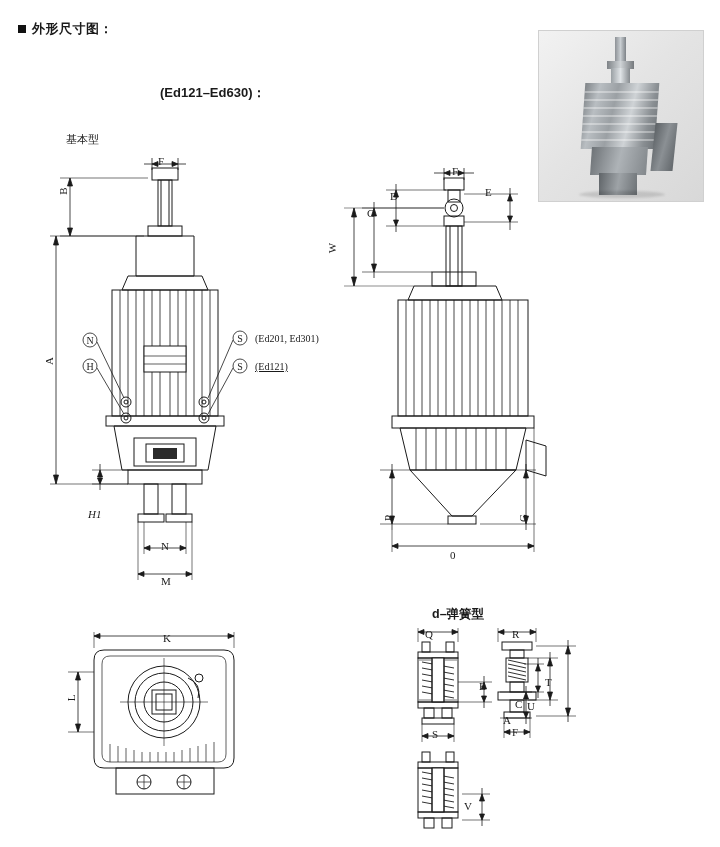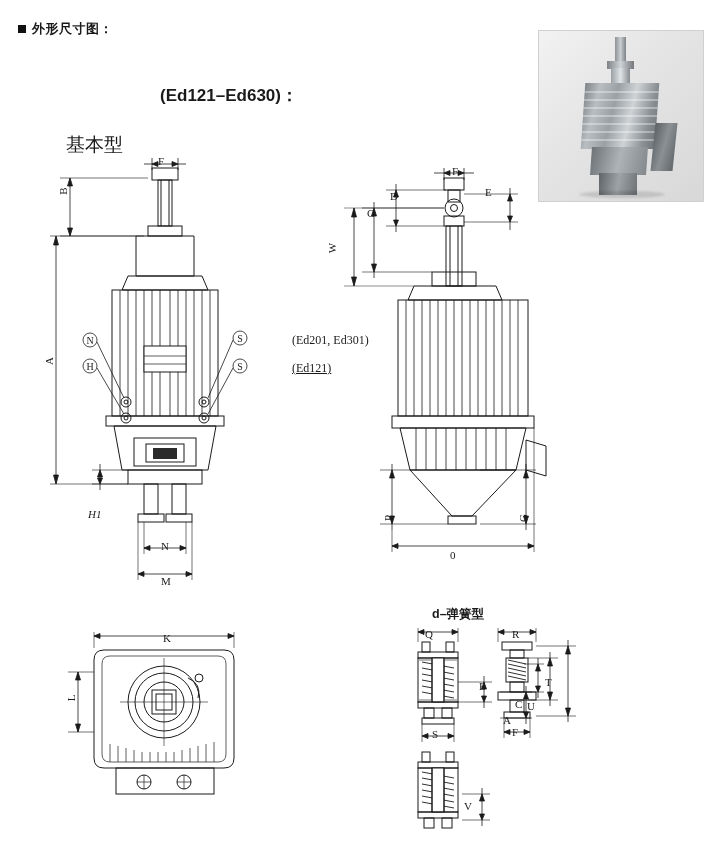--- a/index.html
+++ b/index.html
@@ -3,22 +3,22 @@
 <meta charset="utf-8">
 <style>
   html,body{margin:0;padding:0;background:#ffffff;}
   body{width:720px;height:847px;position:relative;font-family:"Liberation Sans",sans-serif;color:#1a1a1a;overflow:hidden;}
   .page{position:absolute;left:0;top:0;width:720px;height:847px;border-radius:27px;}
 
   
   .hdr{position:absolute;left:18px;top:20px;display:flex;align-items:center;gap:6px;}
   .hdr .sq{width:8px;height:8px;background:#111;display:inline-block;}
   .hdr .txt{font-size:13px;font-weight:bold;letter-spacing:.5px;}
-  .subttl{position:absolute;left:160px;top:84px;font-size:17px;font-weight:bold;}
-  .lbl-basic{position:absolute;left:66px;top:132px;font-size:19px;}
+  .subttl{position:absolute;left:160px;top:84px;font-size:13px;font-weight:bold;}
+  .lbl-basic{position:absolute;left:66px;top:132px;font-size:11px;}
   .lbl-spring{position:absolute;left:432px;top:606px;font-size:12.5px;font-weight:bold;}
 
   
   .photo{position:absolute;left:538px;top:30px;width:164px;height:170px;
          background:linear-gradient(135deg,#f2f2f2 0%,#e4e4e4 45%,#d8d8d8 100%);
          border:1px solid #d0d0d0;overflow:hidden;}
   .ph-stem{position:absolute;left:76px;top:6px;width:11px;height:26px;background:linear-gradient(90deg,#8d9196,#c9ced2,#7d8287);}
   .ph-collar{position:absolute;left:68px;top:30px;width:27px;height:8px;background:linear-gradient(90deg,#7e8387,#cfd3d6,#75797d);}
   .ph-neck{position:absolute;left:72px;top:37px;width:19px;height:16px;background:linear-gradient(90deg,#9aa0a4,#dfe3e6,#868b8f);}
   .ph-body{position:absolute;left:44px;top:52px;width:74px;height:66px;
@@ -28,21 +28,21 @@
   .ph-body2{position:absolute;left:52px;top:116px;width:56px;height:28px;
             background:linear-gradient(100deg,#6e7377,#aeb3b7,#83888c);transform:skewX(-4deg);}
   .ph-foot{position:absolute;left:60px;top:142px;width:38px;height:22px;
            background:linear-gradient(100deg,#5f6468,#9ea3a7,#6d7276);}
   .ph-side{position:absolute;left:114px;top:92px;width:22px;height:48px;
            background:linear-gradient(100deg,#5c6165,#8b9094,#62676b);transform:skewX(-6deg);}
   .ph-shadow{position:absolute;left:40px;top:160px;width:86px;height:7px;background:rgba(0,0,0,.12);border-radius:50%;filter:blur(1px);}
 
   
   .dim{font-size:11px;font-family:"Liberation Serif",serif;}
-  .note{font-size:12px;font-family:"Liberation Serif",serif;margin-left:37px;}
+  .note{font-size:10px;font-family:"Liberation Serif",serif;}
   svg{display:block;}
   .fig{position:absolute;}
 </style>
 </head>
 <body>
 
 <div class="page">
 
   <div class="hdr">
     <span class="sq"></span>

